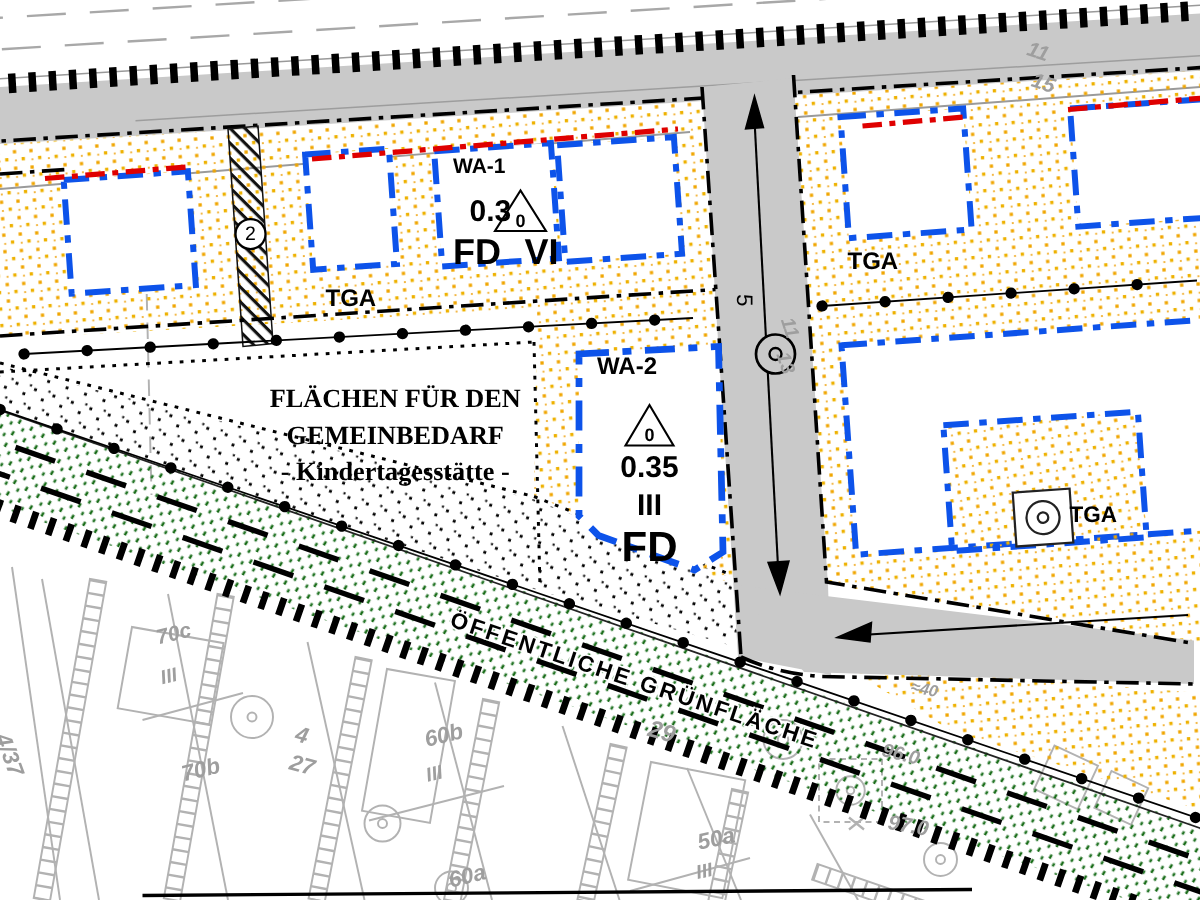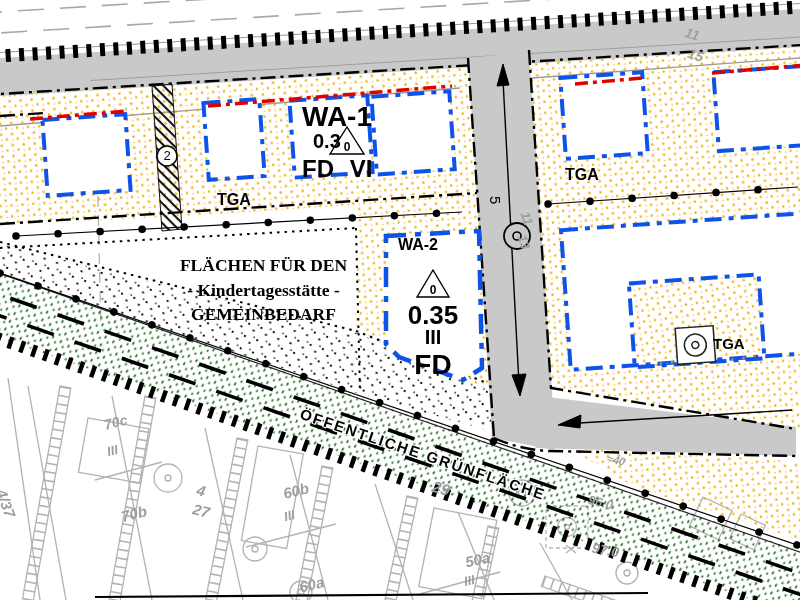--- a/index.html
+++ b/index.html
@@ -212,35 +212,35 @@
   </g>
 
   <line x1="95" y1="597" x2="648" y2="593" stroke="#000" stroke-width="2.2"></line>
 
   <g fill="#fff" stroke="#000" stroke-width="1.4">
     <polygon points="330,154 364,154 347,127"></polygon>
     <polygon points="417,297 449,297 433,270"></polygon>
   </g>
 </svg>
 
-<div class="lbl" style="left:302px;top:103px;font-size:28px;">WA-1</div>
+<div class="lbl" style="left:302px;top:103px;font-size:14px;">WA-1</div>
 <div class="lbl" style="left:313px;top:131px;font-size:20px;">0.3</div>
 <div class="lbl ctr" style="left:330px;top:141px;width:34px;font-size:12px;">0</div>
 <div class="lbl" style="left:302px;top:157px;font-size:24px;word-spacing:9px;">FD VI</div>
 
 <div class="lbl" style="left:398px;top:237px;font-size:16px;">WA-2</div>
 <div class="lbl ctr" style="left:416px;top:284px;width:34px;font-size:12px;">0</div>
-<div class="lbl ctr" style="left:404px;top:302px;width:58px;font-size:26px;">0.35</div>
+<div class="lbl ctr" style="left:404px;top:302px;width:58px;font-size:20px;">0.35</div>
 <div class="lbl ctr" style="left:404px;top:327px;width:58px;font-size:20px;">III</div>
 <div class="lbl ctr" style="left:404px;top:351px;width:58px;font-size:28px;">FD</div>
 
 <div class="lbl ctr" style="left:156px;top:253px;width:215px;font-size:17.5px;line-height:24.5px;font-family:Liberation Serif, serif;">
   <span style="display:block;">FLÄCHEN FÜR DEN</span>
+  <span style="display:block;">GEMEINBEDARF</span>
   <span style="display:block;">- Kindertagesstätte -</span>
-  <span style="display:block;">GEMEINBEDARF</span>
 </div>
 
 <div class="lbl halo" style="left:303px;top:406px;font-size:15px;letter-spacing:2px;transform:rotate(18.5deg);transform-origin:0 0;">ÖFFENTLICHE GRÜNFLÄCHE</div>
 
 <div class="lbl" style="left:217px;top:192px;font-size:16px;">TGA</div>
 <div class="lbl" style="left:565px;top:167px;font-size:16px;">TGA</div>
 <div class="lbl" style="left:713px;top:336px;font-size:15px;">TGA</div>
 
 <div class="lbl ctr" style="left:160px;top:149px;width:14px;font-size:13px;font-weight:normal;">2</div>
 <div class="lbl" style="left:503px;top:196px;font-size:15px;font-weight:normal;transform:rotate(90deg);transform-origin:0 0;">5</div>

